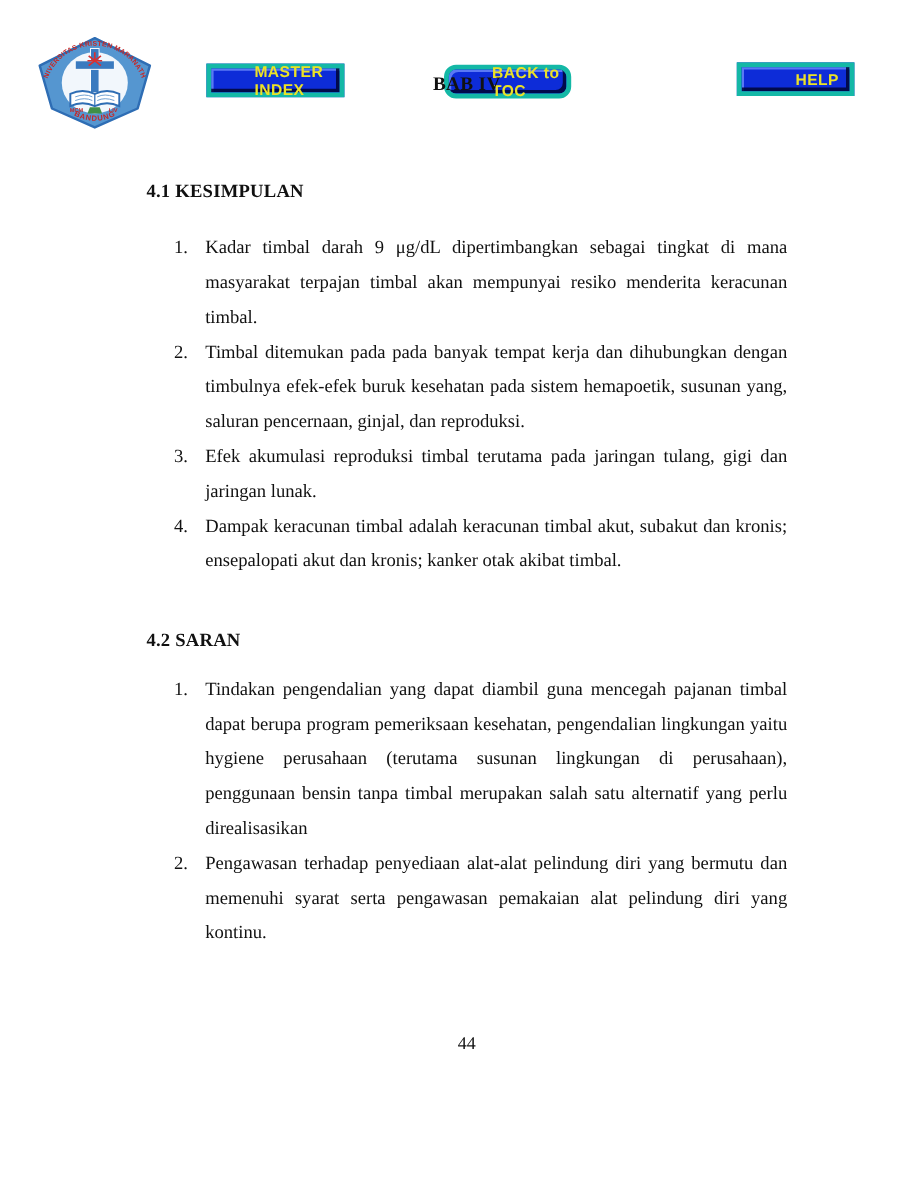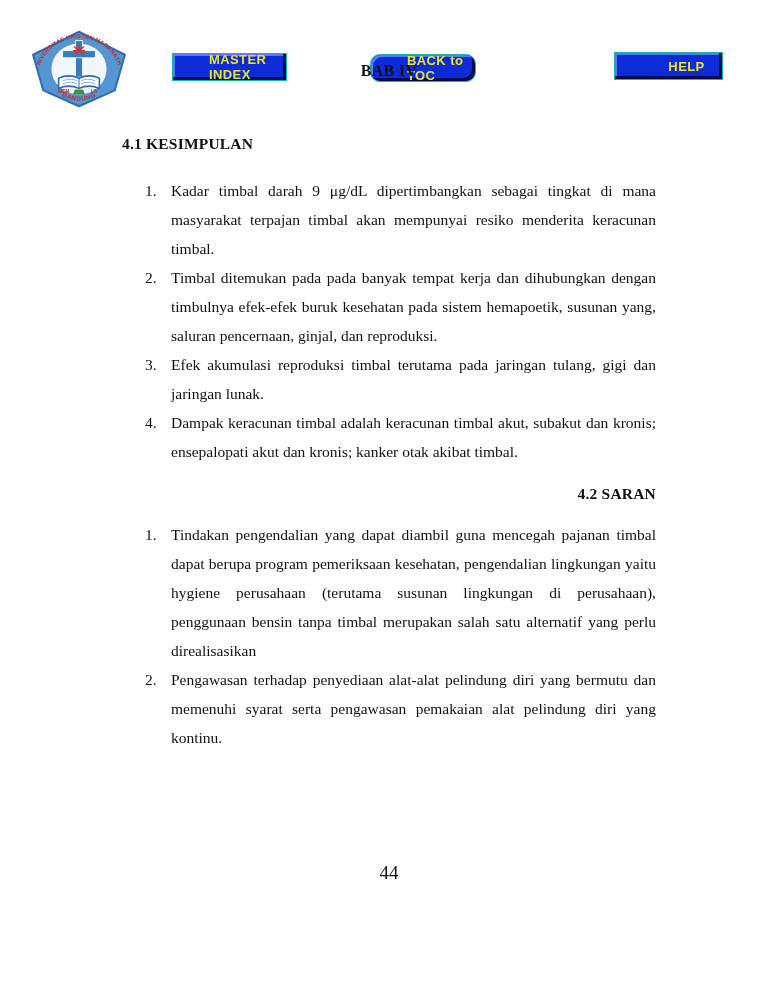--- a/index.html
+++ b/index.html
@@ -28,30 +28,30 @@
     height: 28px;
     display: flex;
     align-items: center;
     justify-content: center;
     background: #0d2cd8;
     color: #ece226;
     font-family: "Liberation Sans", sans-serif;
     font-weight: bold;
     font-size: 13px;
     letter-spacing: 0.4px;
-    border: 1px solid #14b8a6;
+    border: 4px solid #14b8a6;
     box-shadow: inset -3px -3px 0 rgba(0, 6, 56, 0.88),
                 inset 2px 2px 0 rgba(116, 146, 255, 0.75);
     cursor: pointer;
     user-select: none;
     padding-left: 36px;
   }
   .btn-master { left: 172px; width: 115px; }
   .btn-toc    { left: 370px; width: 106px; top: 54px; border-radius: 10px; }
-  .btn-help   { left: 614px; width: 109px; top: 52px; }
+  .btn-help   { left: 614px; width: 98px; top: 52px; }
 
   
   .content {
     position: absolute;
     left: 122px;
     top: 0;
     width: 534px;
   }
   .doc-title {
     margin-top: 56px;
@@ -59,39 +59,39 @@
     font-weight: bold;
     font-size: 16px;
     line-height: 29px;
     letter-spacing: 0.3px;
   }
   .sec-heading {
     font-weight: bold;
     font-size: 15.5px;
     letter-spacing: 0.2px;
   }
-  .sec-heading.first { margin-top: 50px; }
-  .sec-heading.second { margin-top: 19px; text-align: right; }
+  .sec-heading.first { margin-top: 66px; }
+  .sec-heading.second { margin-top: 43px; }
   .num-list { margin-top: 23px; padding-left: 23px; list-style: none; }
   .num-list.second { margin-top: 17px; }
   .num-list li {
     display: flex;
     font-size: 15.5px;
     line-height: 29px;
   }
   .num-list .num { flex: none; width: 26px; }
   .num-list .txt { flex: 1; text-align: justify; }
 
   .page-number {
     position: absolute;
     top: 862px;
     left: 122px;
     width: 534px;
     text-align: center;
-    font-size: 19px;
+    font-size: 15px;
   }
 </style>
 </head>
 <body>
 
 <div class="page">
 
   <div class="logo-wrap">
     <svg width="102" height="78" viewBox="0 0 100 76" xmlns="http://www.w3.org/2000/svg">
       <defs>

